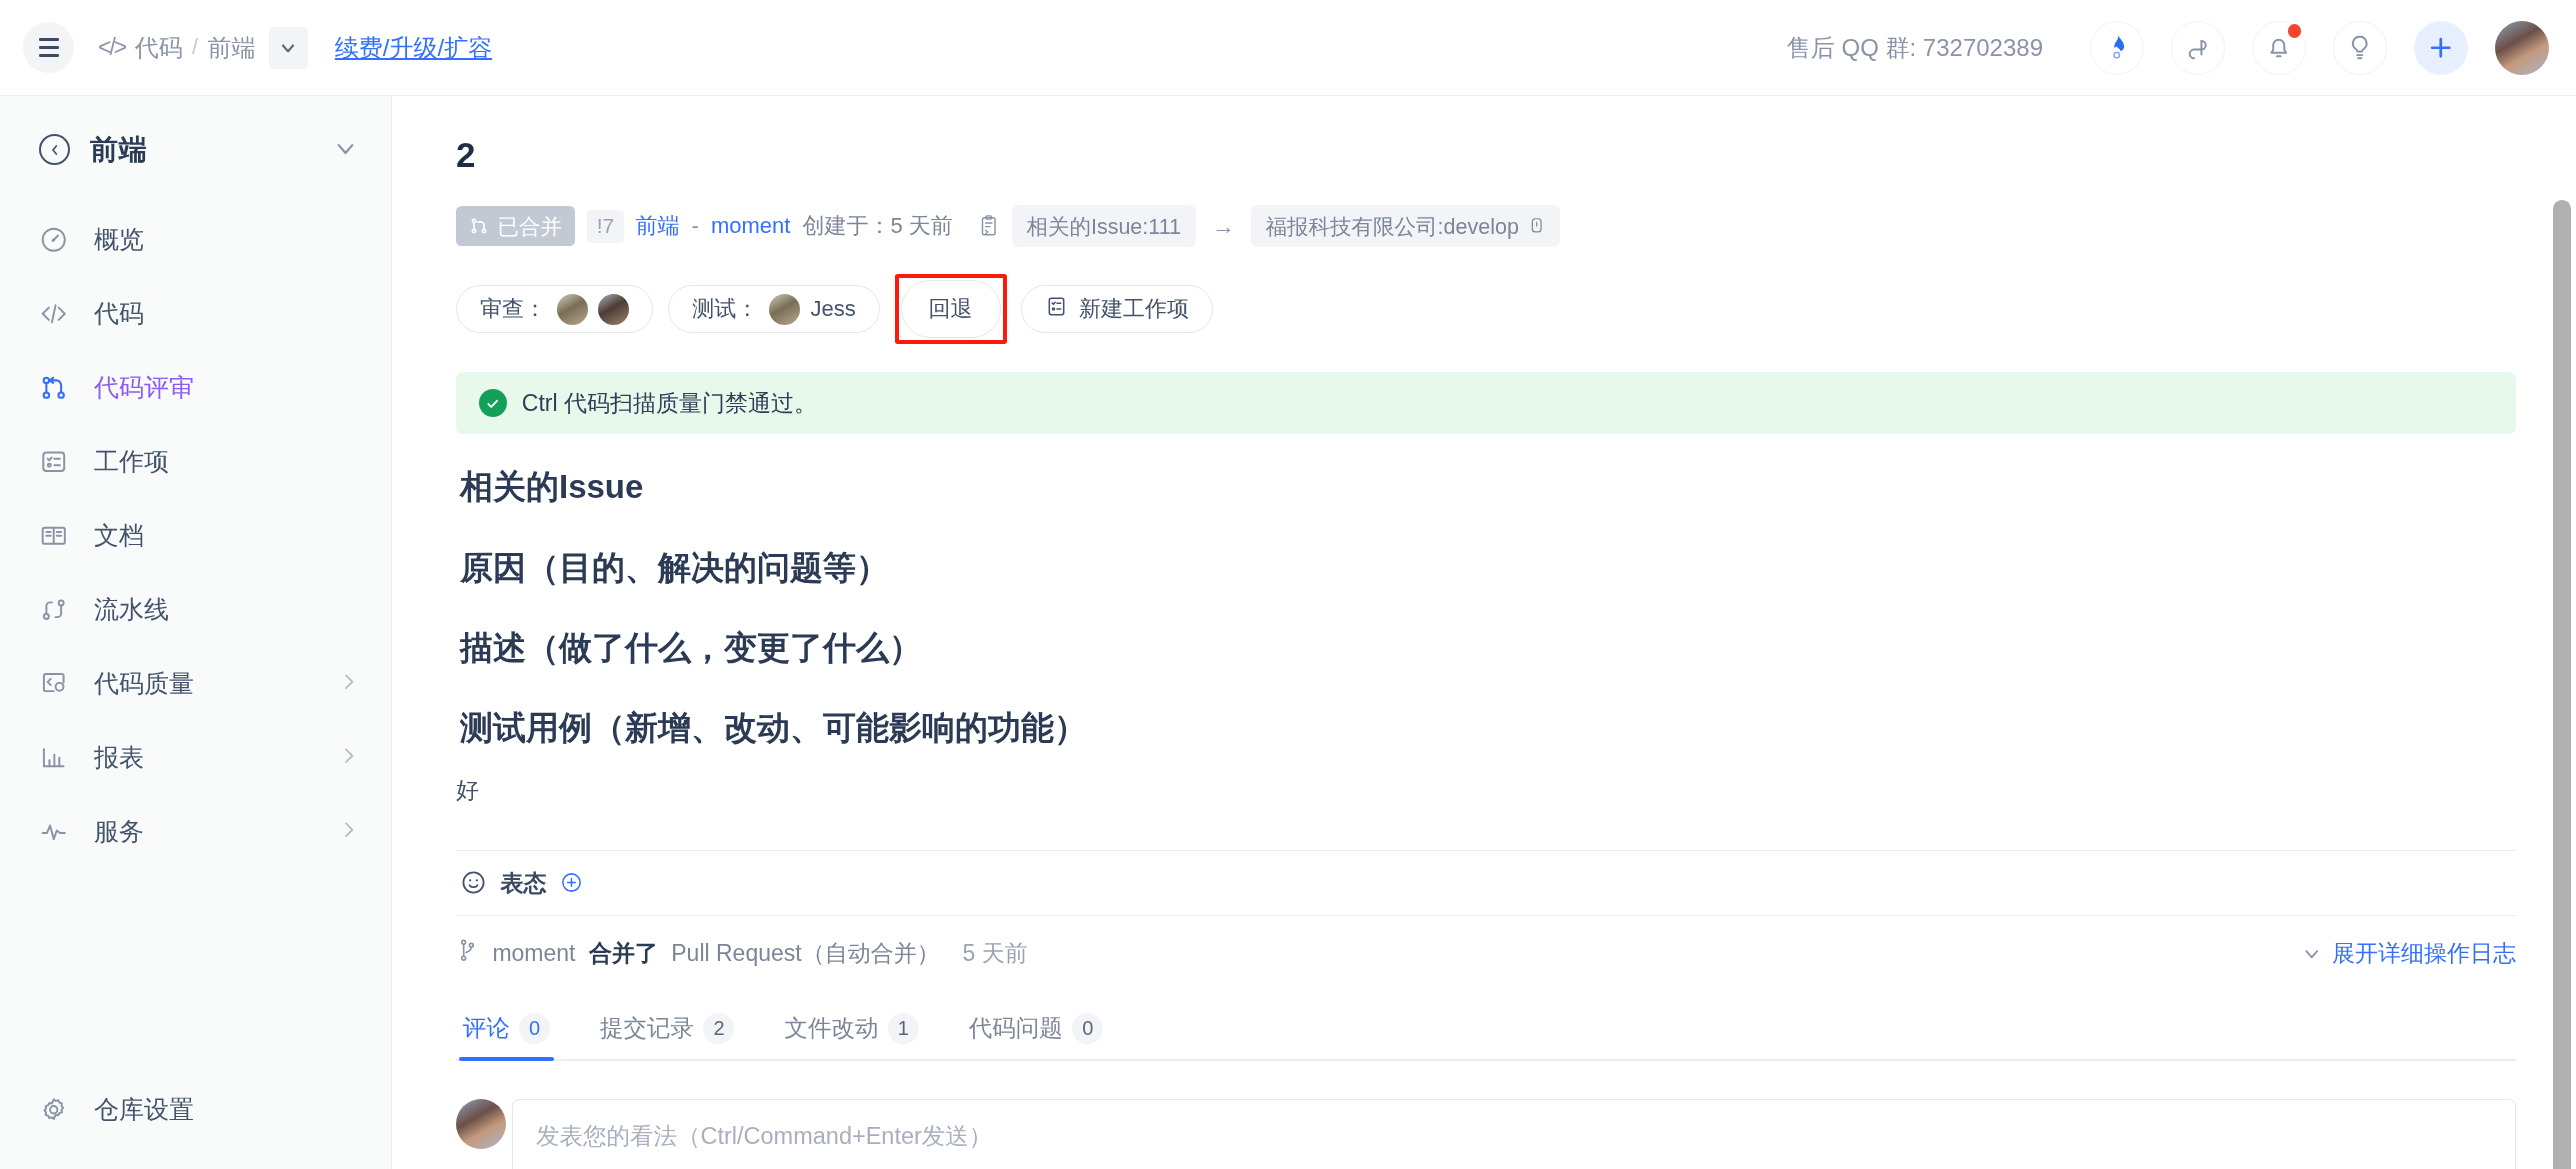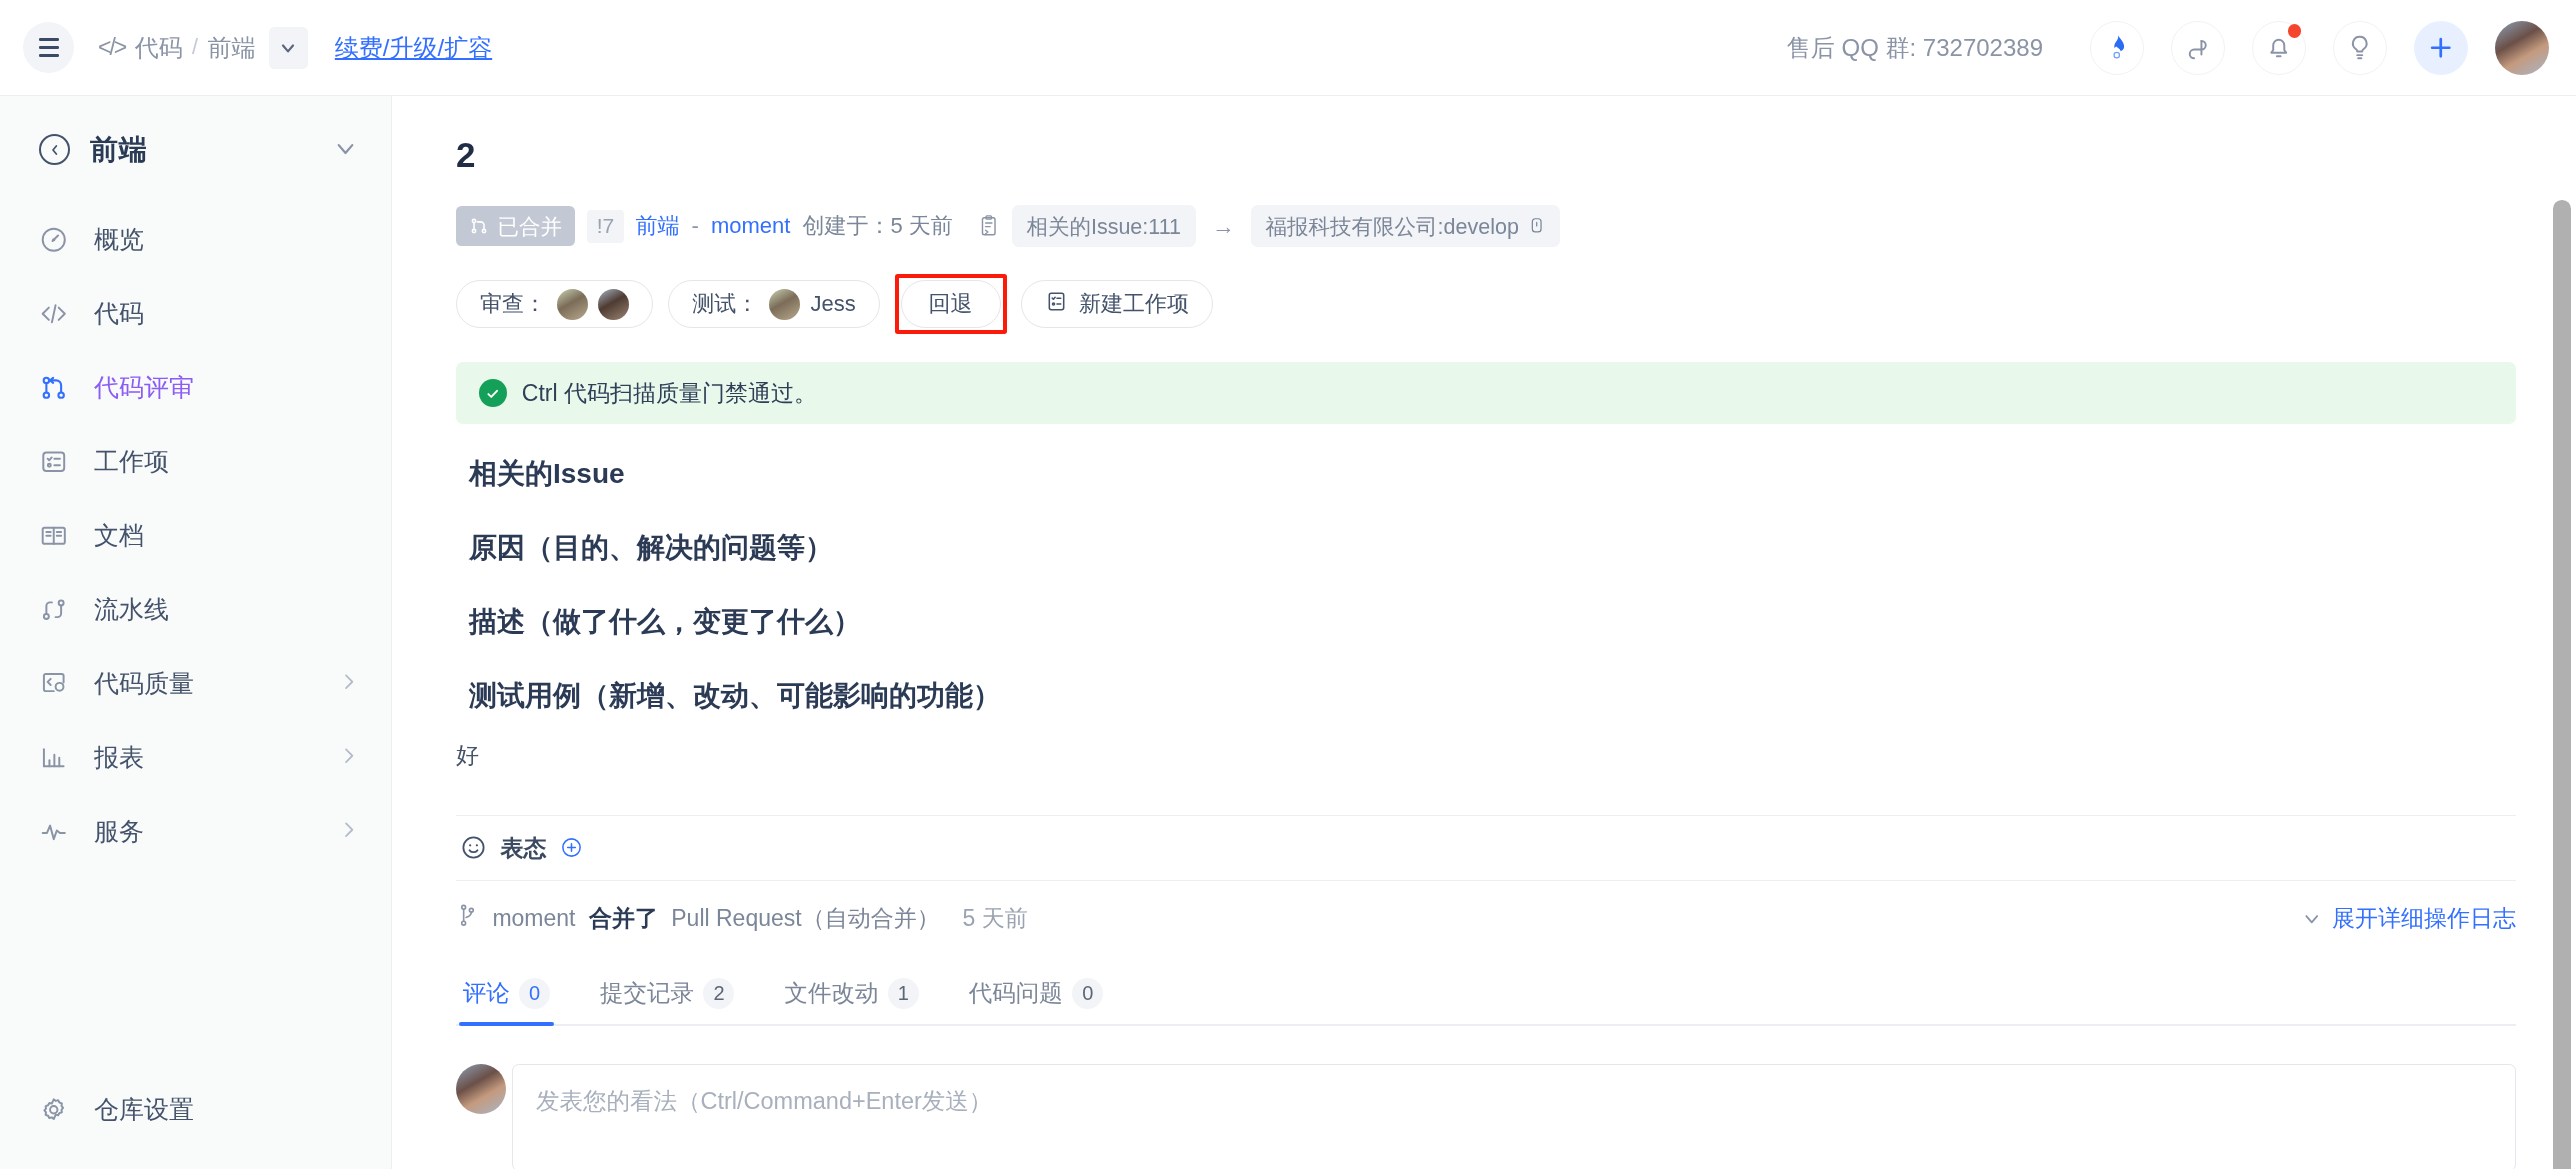--- a/index.html
+++ b/index.html
@@ -267,21 +267,21 @@
   }
   .mav-1 { background: linear-gradient(150deg,#cbd4b6 0%,#7b6c58 45%,#b9a98e 100%); }
   .mav-2 { background: linear-gradient(150deg,#a9b6c6 0%,#4e3b32 45%,#9c8573 100%); }
   .pill-btn svg { width: 23px; height: 23px; }
   .highlight-box {
     border: 4px solid #fc1b0a;
     border-radius: 2.7px;
     padding: 2px;
     display: inline-flex;
   }
-  .highlight-box .pill-btn { height: 48px; padding: 0 27px; }
+  .highlight-box .pill-btn { height: 58px; padding: 0 27px; }
 
   
   .scan-banner {
     margin-top: 28px;
     background: #e8f9ec;
     border-radius: 6.7px;
     height: 62px;
     display: flex;
     align-items: center;
     gap: 14.8px;
@@ -294,24 +294,24 @@
     background: #15a05a;
     display: flex; align-items: center; justify-content: center;
     flex: 0 0 28px;
   }
   .scan-check svg { width: 17.4px; height: 17.4px; }
   .scan-text { font-size: 23px; color: #2f3f57; }
 
   
   .desc { margin-top: 32px; }
   .desc h3 {
-    font-size: 28px;
+    font-size: 33px;
     font-weight: bold;
     color: #2b3a55;
-    margin: 0 0 39px 13px;
+    margin: 0 0 39px 4px;
     line-height: 1.25;
   }
   .desc h3:first-child { margin-top: 5.4px; }
   .desc .plain {
     font-size: 23px;
     color: #44536b;
     margin: -12px 0 0 0;
   }
 
   

